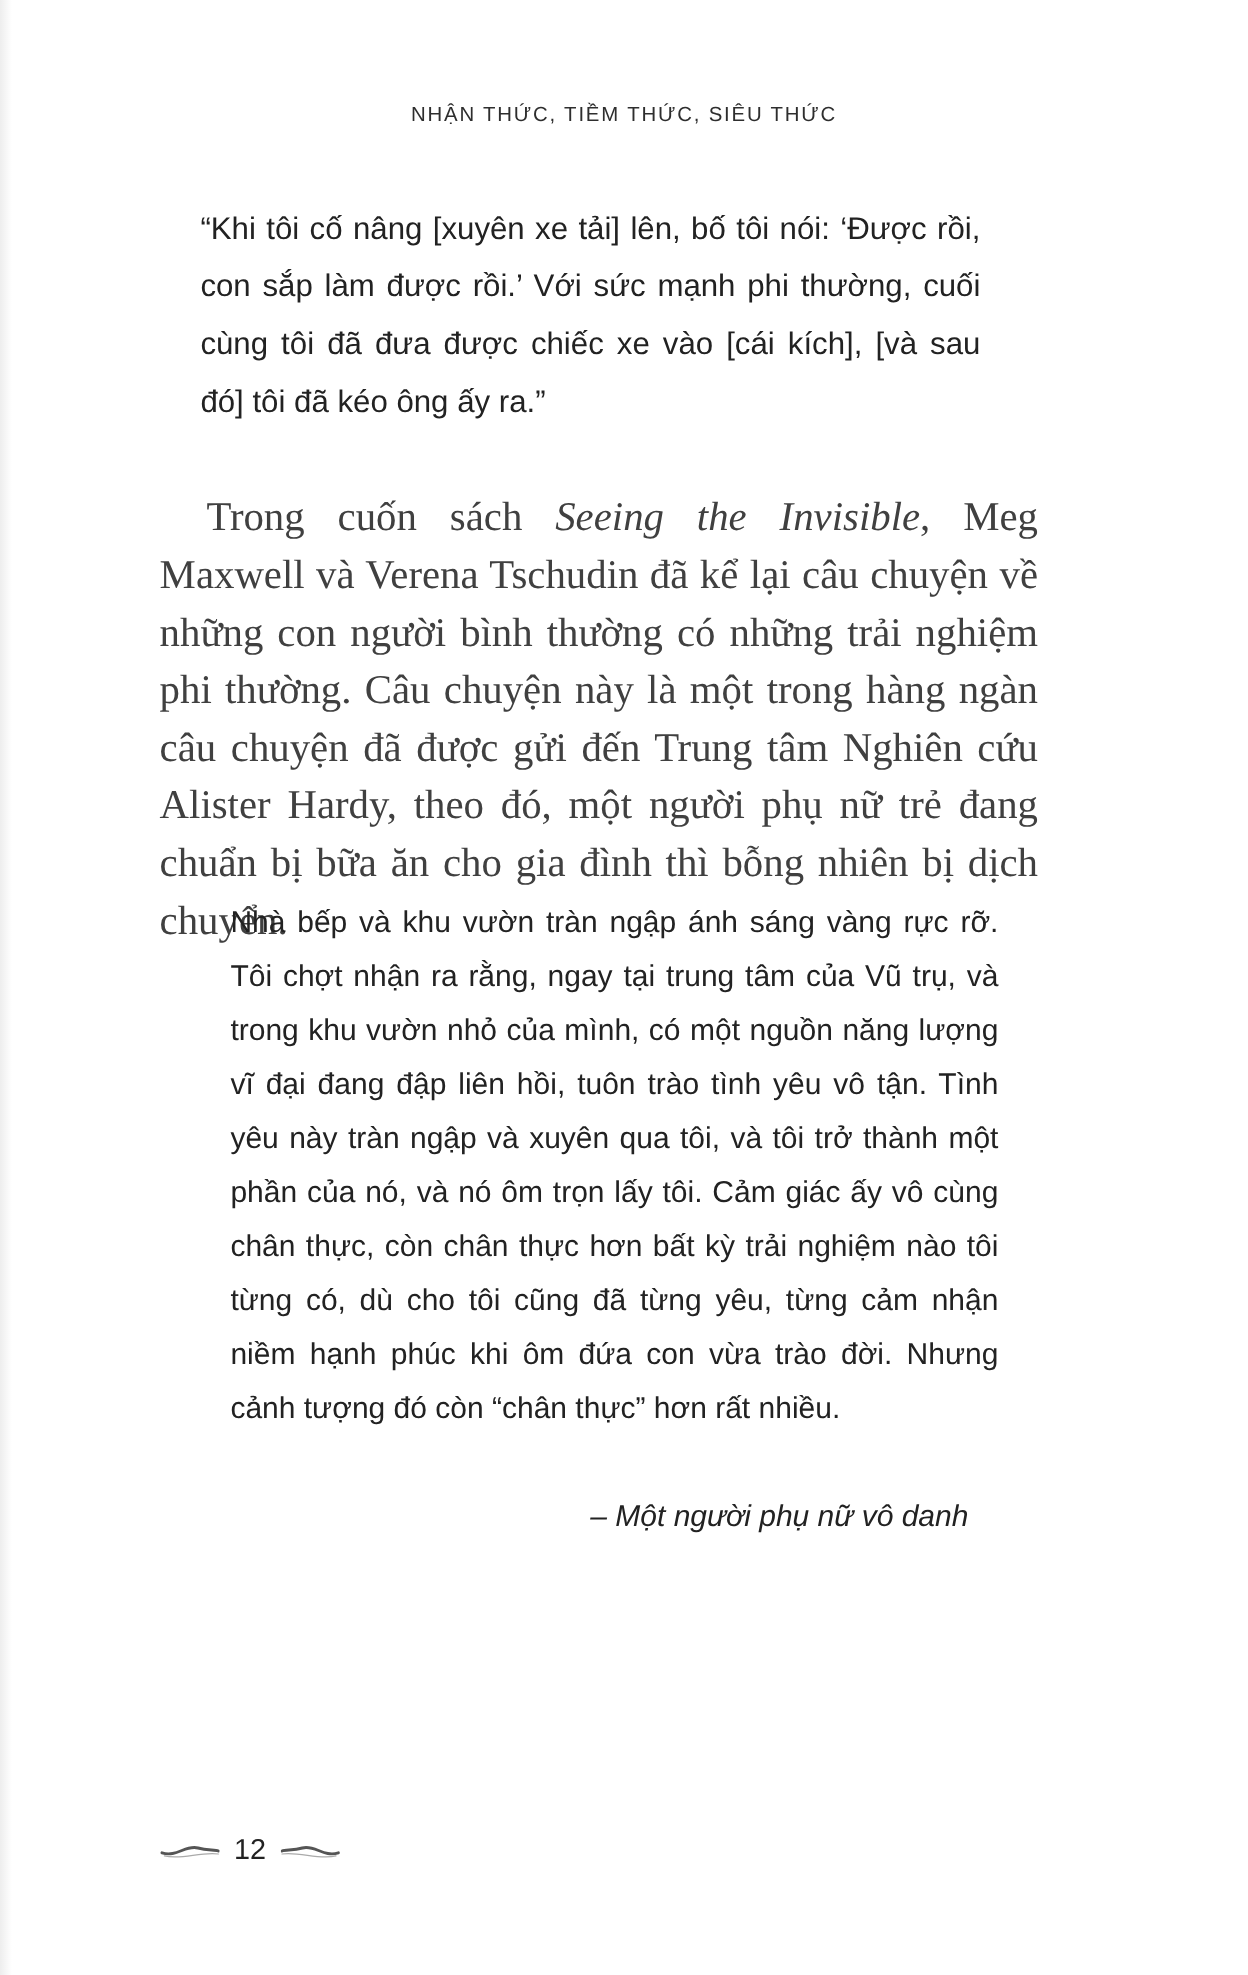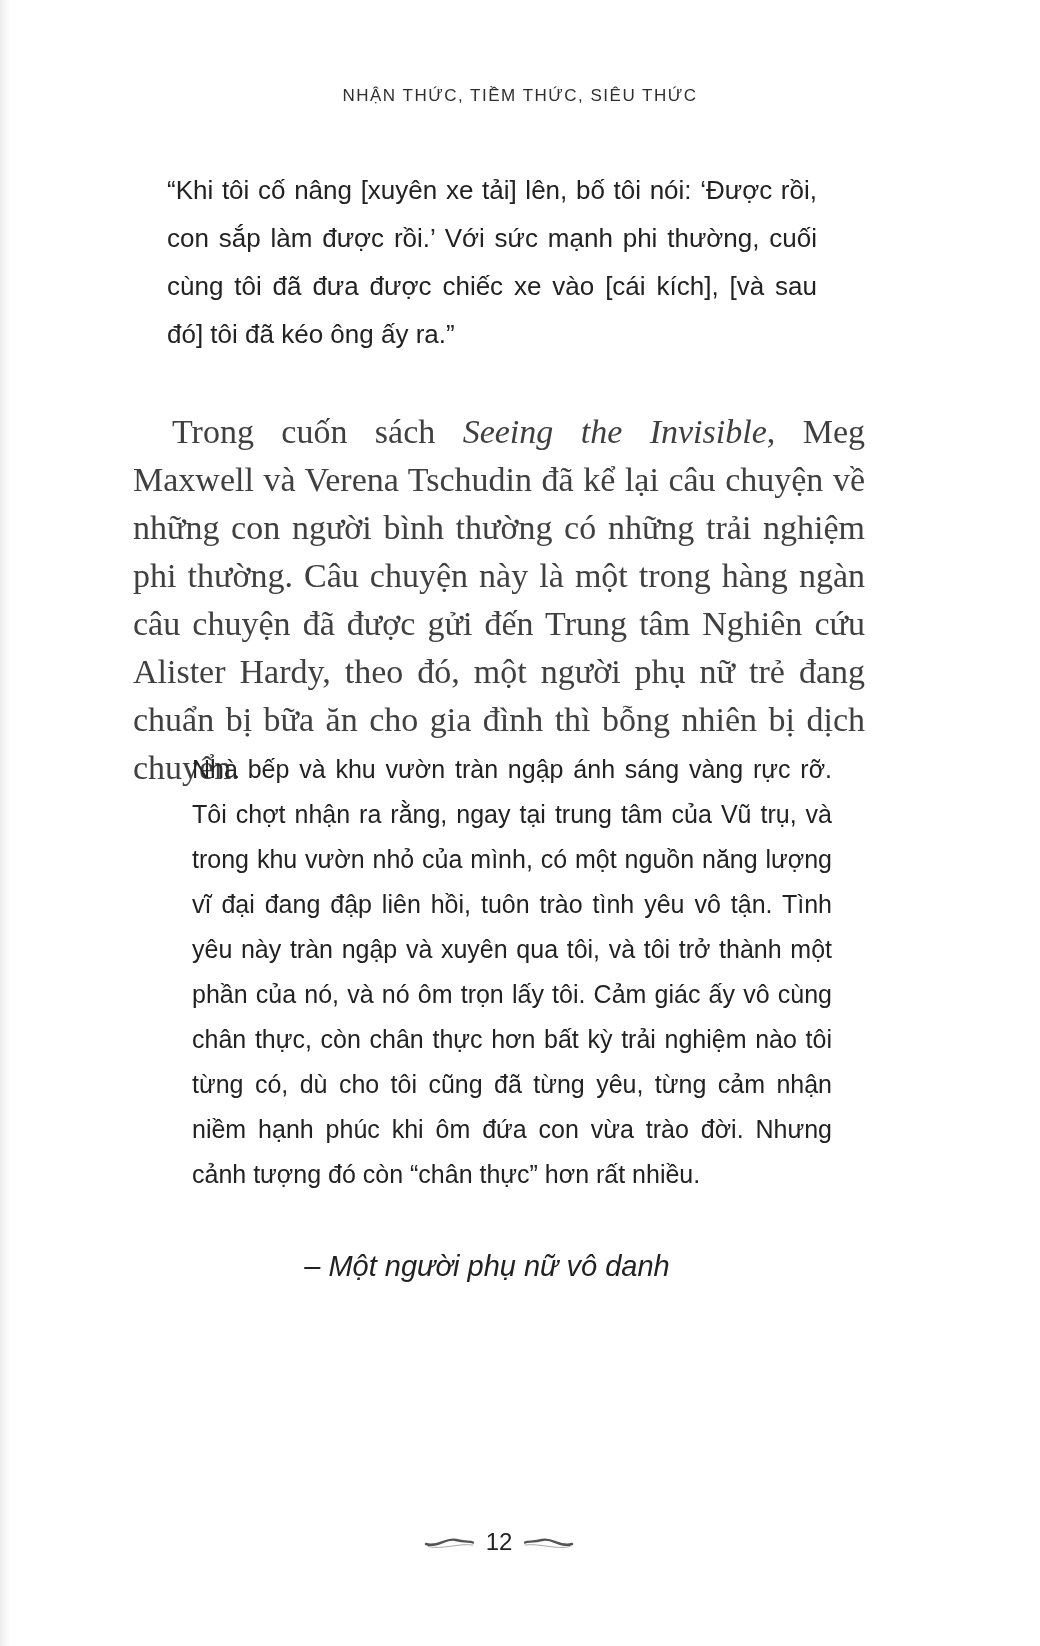--- a/index.html
+++ b/index.html
@@ -71,35 +71,35 @@
   }
   .body-para em { font-style: italic; }
   .para-maxwell { top: 374px; }
   .para-ruth { top: 1330px; }
 
   .attribution {
     position: absolute;
     top: 1250px;
     left: 167px;
     width: 640px;
-    text-align: center;
+    text-align: right;
     font-family: "Liberation Sans", sans-serif;
     font-style: italic;
-    font-size: 29px;
+    font-size: 25px;
     color: #222222;
   }
 
   .footer {
     position: absolute;
     top: 1528px;
     left: 133px;
     width: 732px;
     display: flex;
     align-items: center;
-    justify-content: center;
+    justify-content: flex-start;
     gap: 12px;
   }
   .page-number {
     font-family: "Liberation Sans", sans-serif;
     font-size: 24px;
     color: #222222;
   }
   .flourish { display: block; }
   .flourish-right { transform: scaleX(-1); }
 </style>

